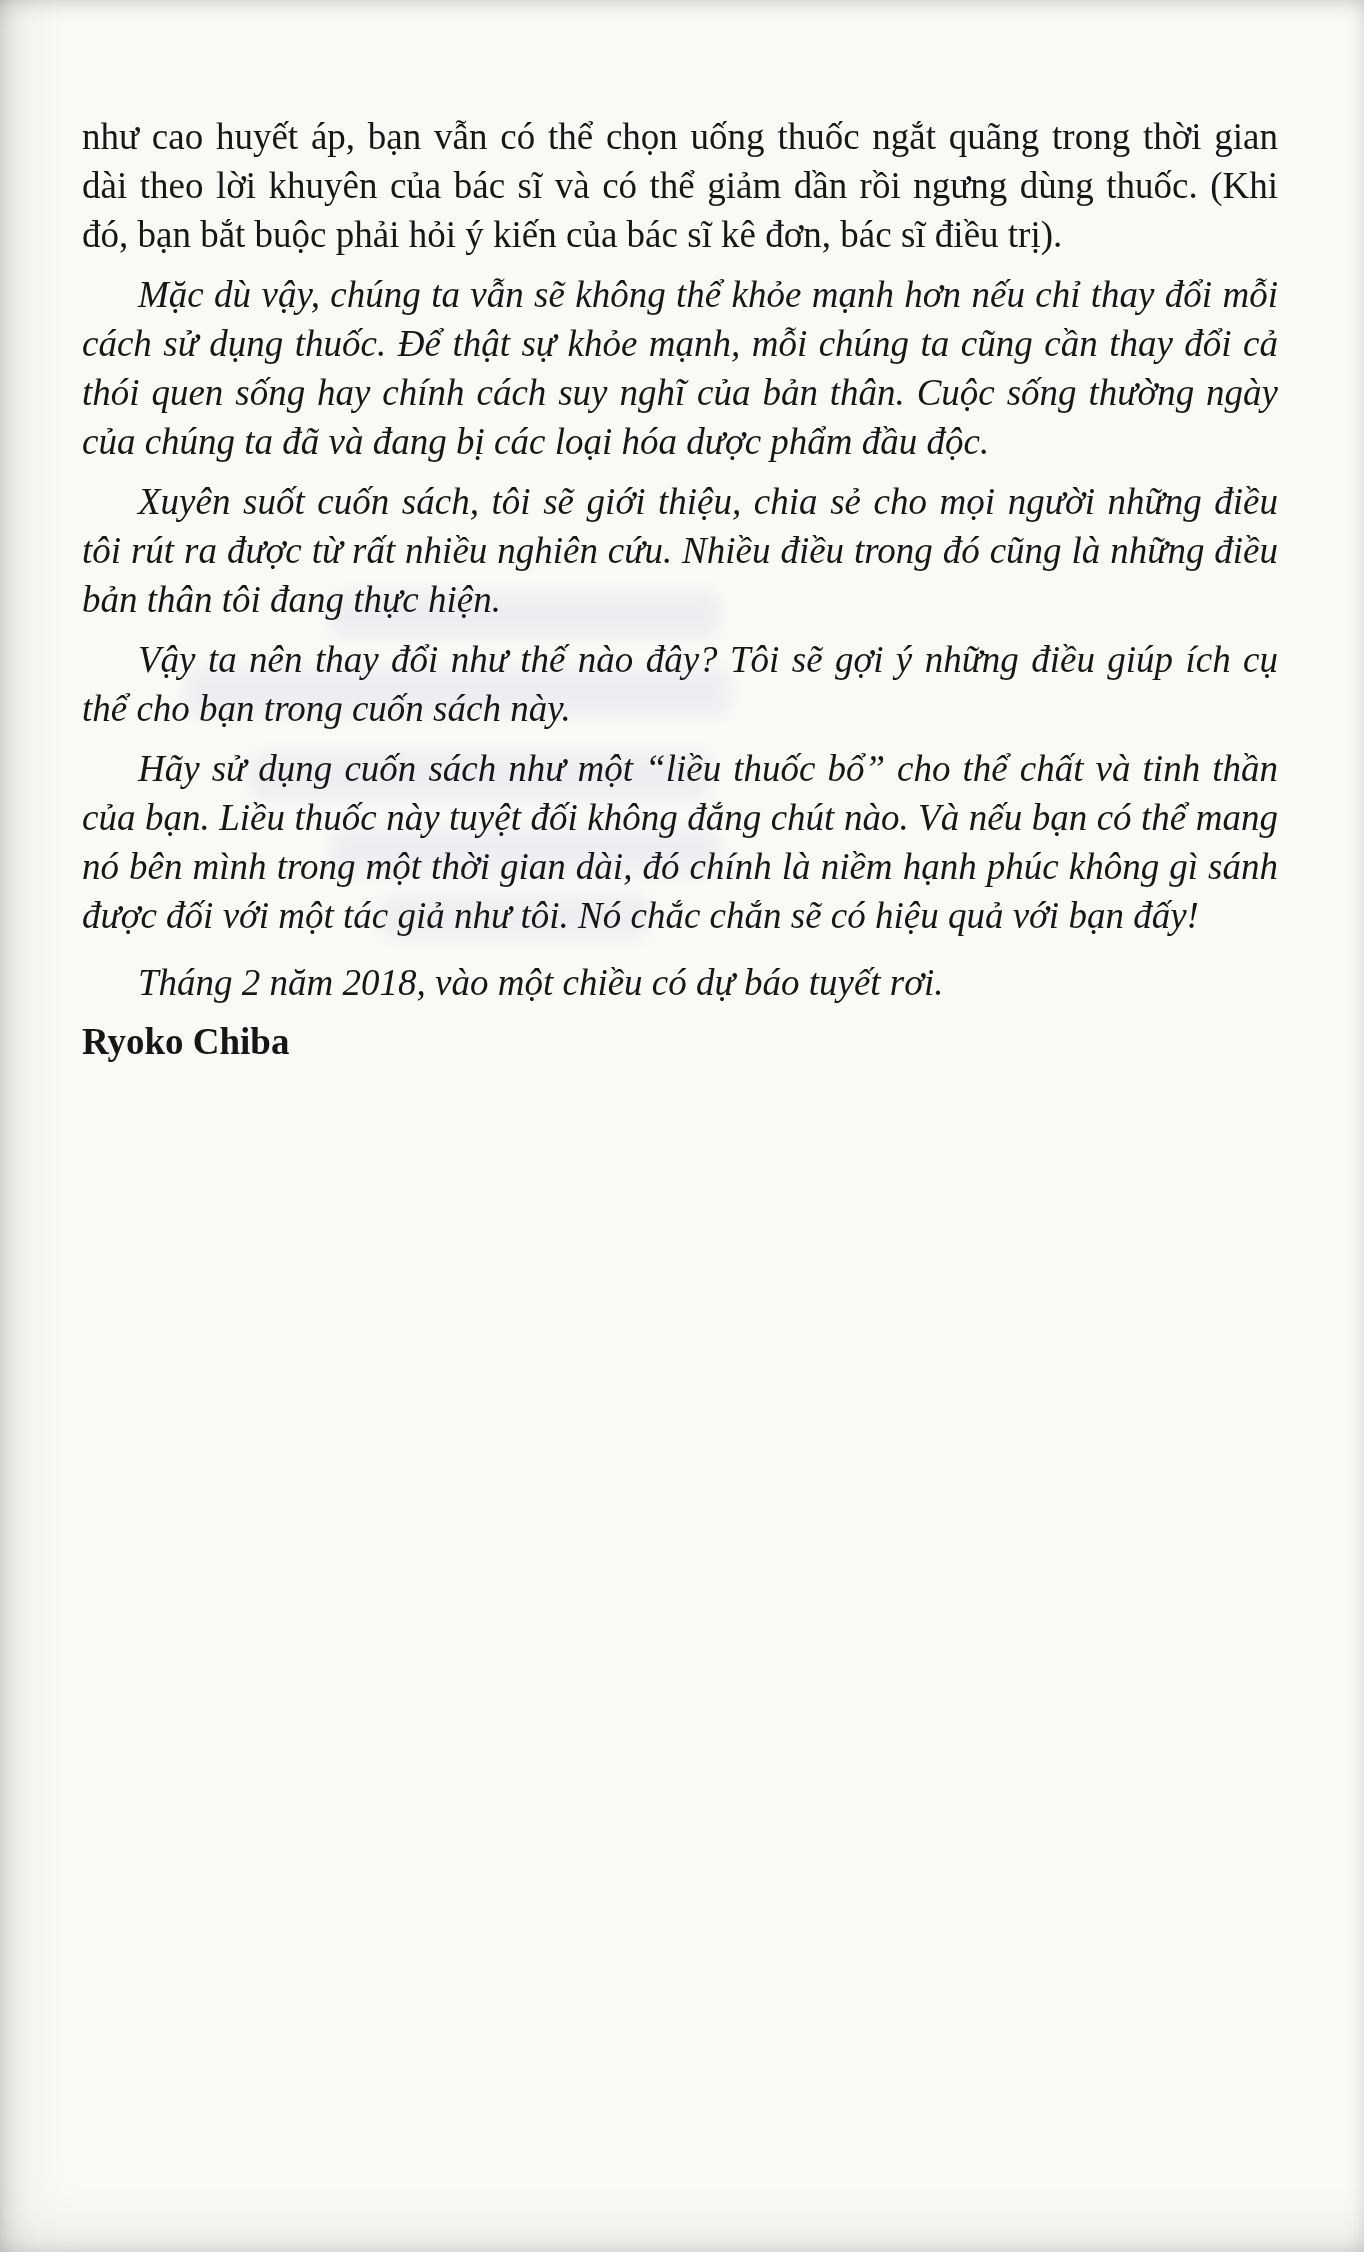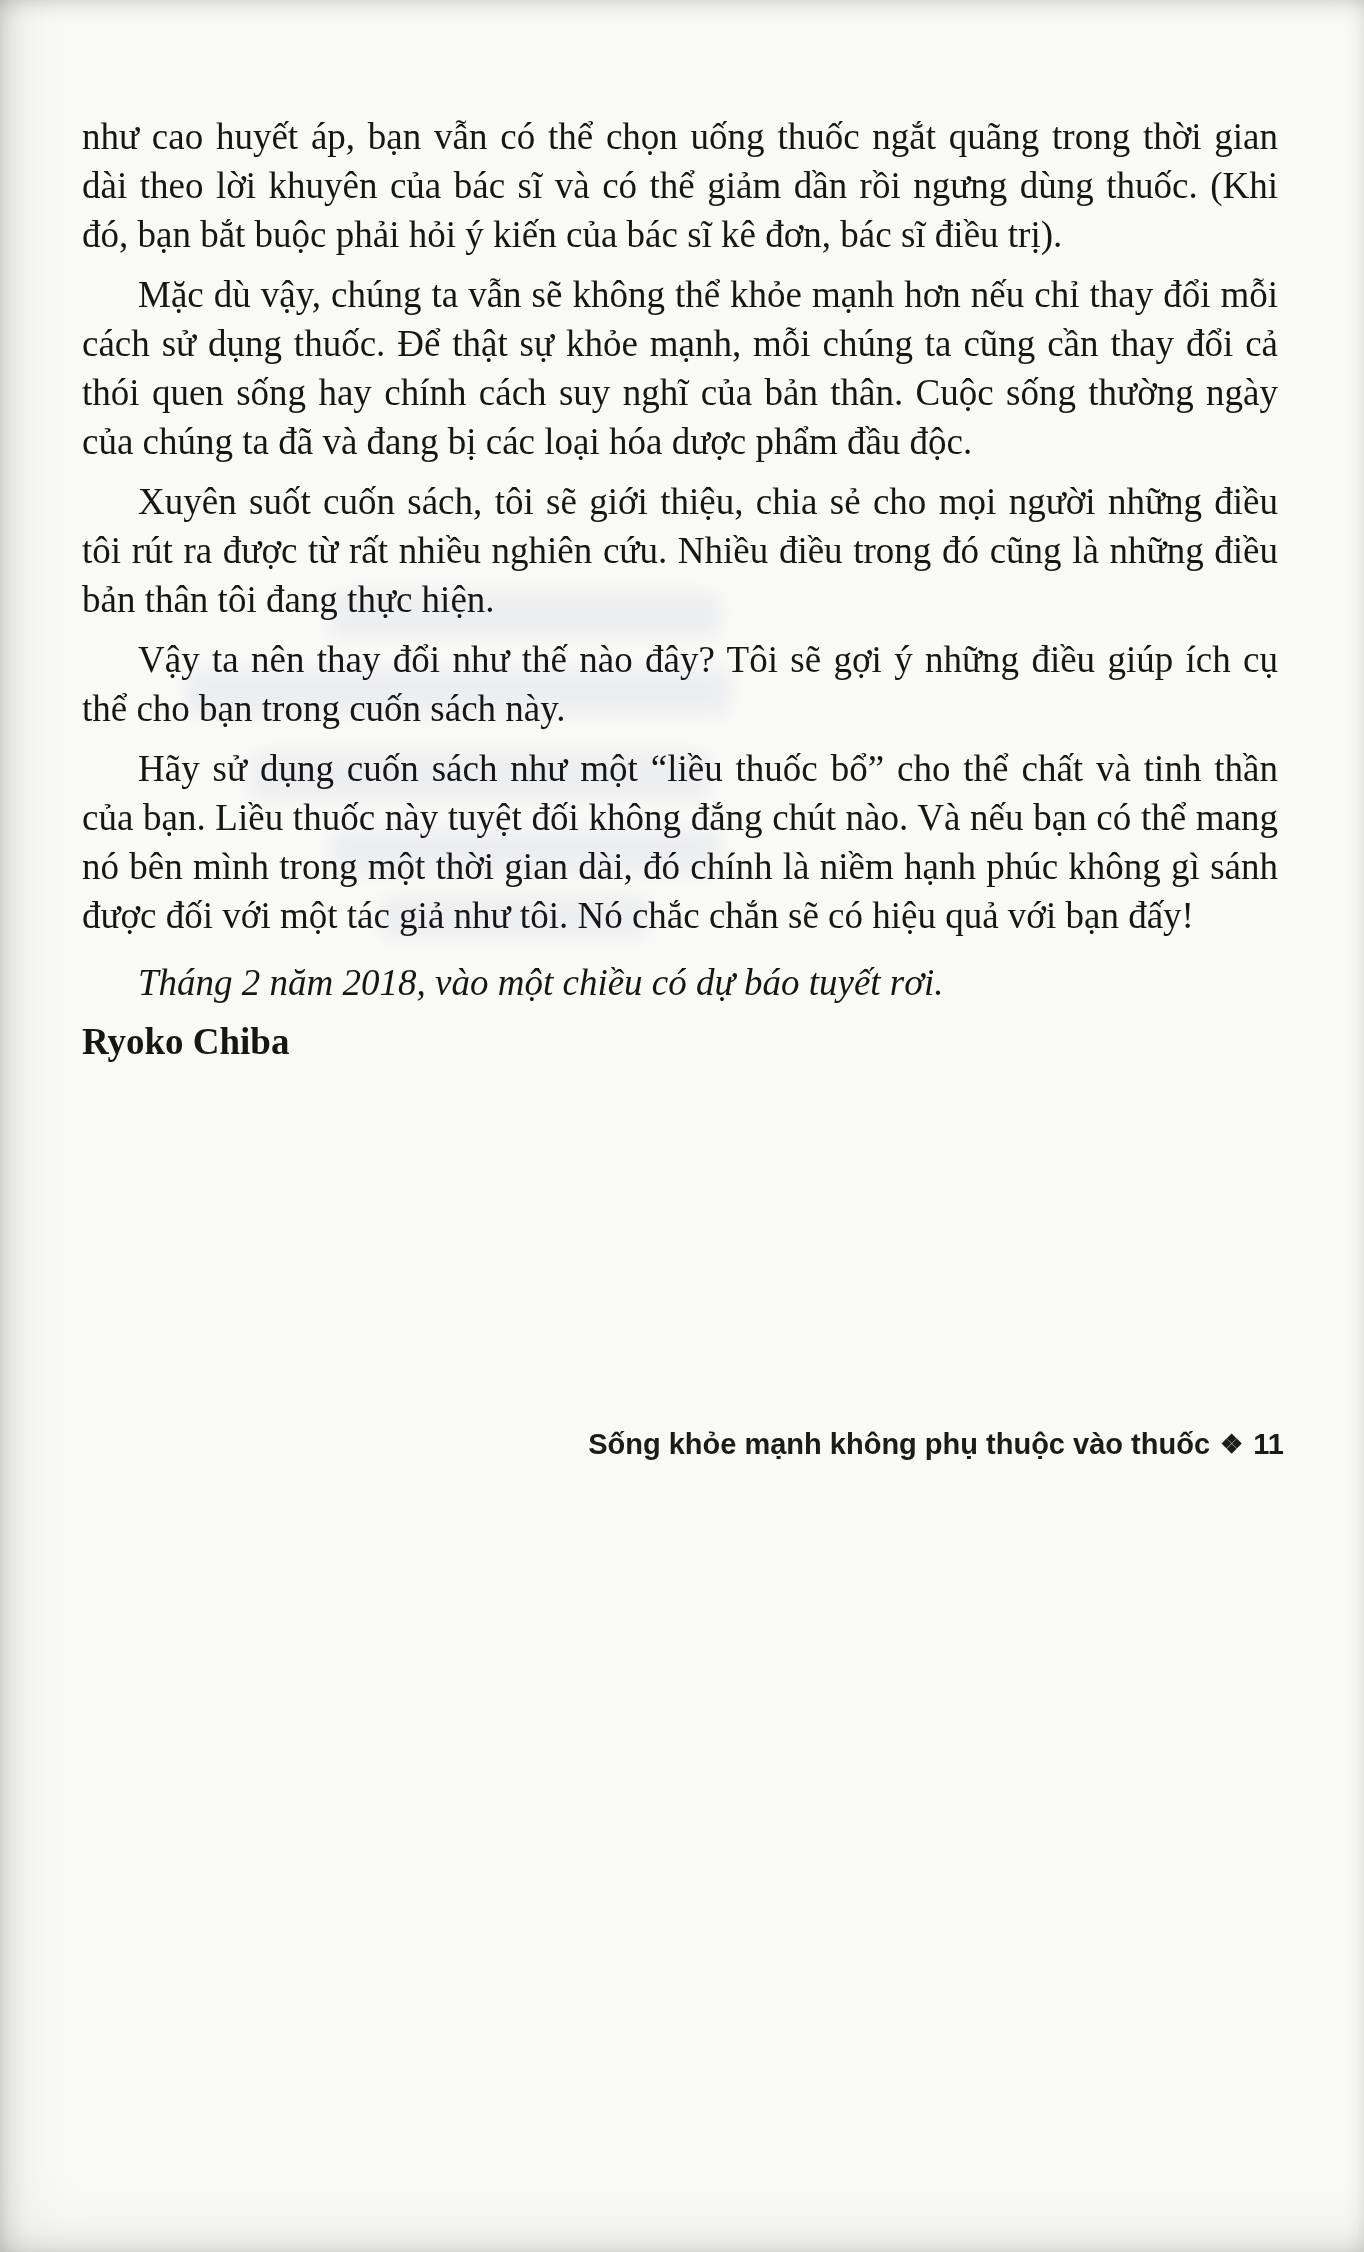--- a/index.html
+++ b/index.html
@@ -30,20 +30,21 @@
     font-size: 37px;
     line-height: 49px;
     text-align: justify;
     z-index: 2;
   }
   .para {
     margin: 0 0 11px 0;
   }
   .para.indent {
     text-indent: 56px;
+    font-style: italic;
   }
   .date-line {
     margin: 18px 0 10px 0;
     text-indent: 56px;
     font-style: italic;
     text-align: left;
   }
   .author-line {
     margin: 2px 0 0 0;
     font-weight: bold;
@@ -99,17 +100,14 @@
         <p class="para">như cao huyết áp, bạn vẫn có thể chọn uống thuốc ngắt quãng trong thời gian dài theo lời khuyên của bác sĩ và có thể giảm dần rồi ngưng dùng thuốc. (Khi đó, bạn bắt buộc phải hỏi ý kiến của bác sĩ kê đơn, bác sĩ điều trị).</p>
         <p class="para indent">Mặc dù vậy, chúng ta vẫn sẽ không thể khỏe mạnh hơn nếu chỉ thay đổi mỗi cách sử dụng thuốc. Để thật sự khỏe mạnh, mỗi chúng ta cũng cần thay đổi cả thói quen sống hay chính cách suy nghĩ của bản thân. Cuộc sống thường ngày của chúng ta đã và đang bị các loại hóa dược phẩm đầu độc.</p>
         <p class="para indent">Xuyên suốt cuốn sách, tôi sẽ giới thiệu, chia sẻ cho mọi người những điều tôi rút ra được từ rất nhiều nghiên cứu. Nhiều điều trong đó cũng là những điều bản thân tôi đang thực hiện.</p>
         <p class="para indent">Vậy ta nên thay đổi như thế nào đây? Tôi sẽ gợi ý những điều giúp ích cụ thể cho bạn trong cuốn sách này.</p>
         <p class="para indent">Hãy sử dụng cuốn sách như một “liều thuốc bổ” cho thể chất và tinh thần của bạn. Liều thuốc này tuyệt đối không đắng chút nào. Và nếu bạn có thể mang nó bên mình trong một thời gian dài, đó chính là niềm hạnh phúc không gì sánh được đối với một tác giả như tôi. Nó chắc chắn sẽ có hiệu quả với bạn đấy!</p>
       </div>
     <p class="date-line">Tháng 2 năm 2018, vào một chiều có dự báo tuyết rơi.</p>
     <p class="author-line">Ryoko Chiba</p>
   </div>
 
-  <div class="footer">
-    <span>Sống khỏe mạnh không phụ thuộc vào thuốc</span><span class="sep">❖</span><span>11</span>
-  </div>
 
 </div>
 
 </body></html>

